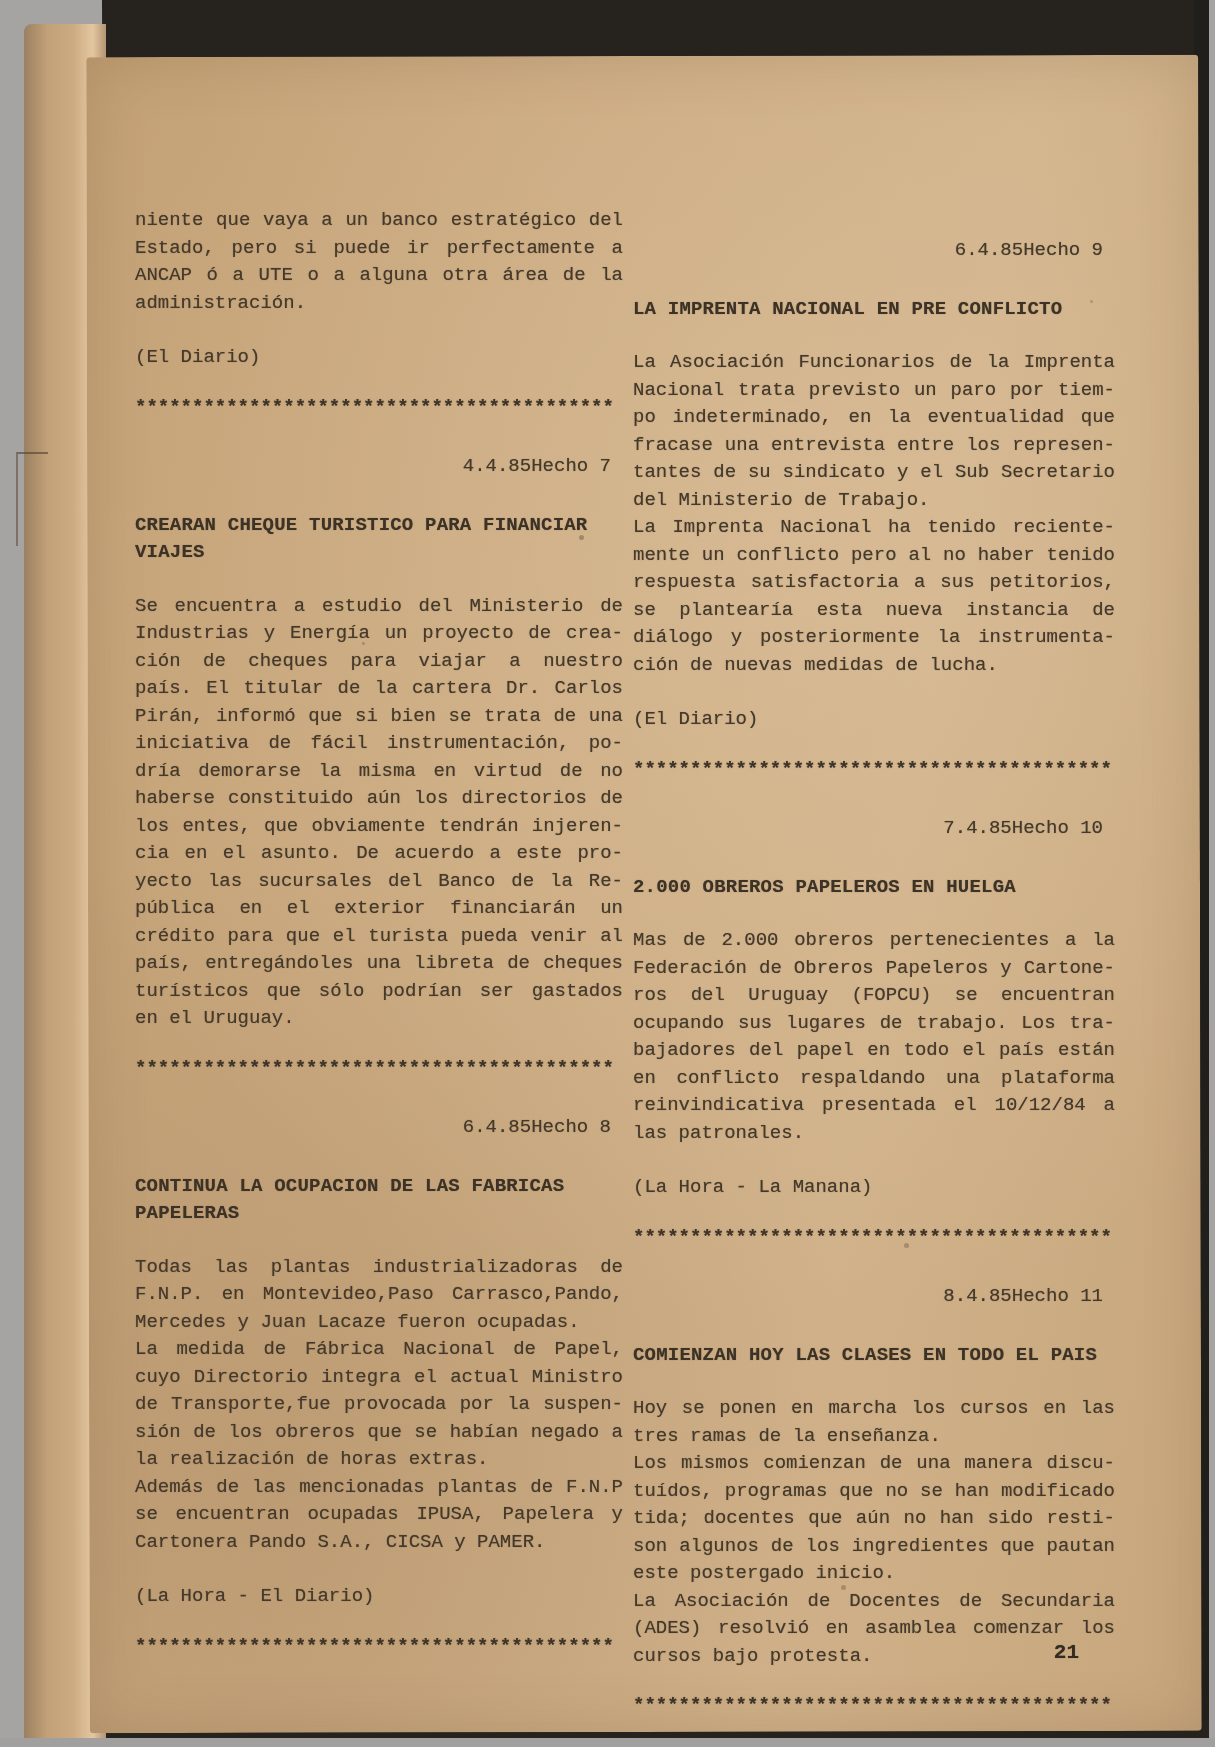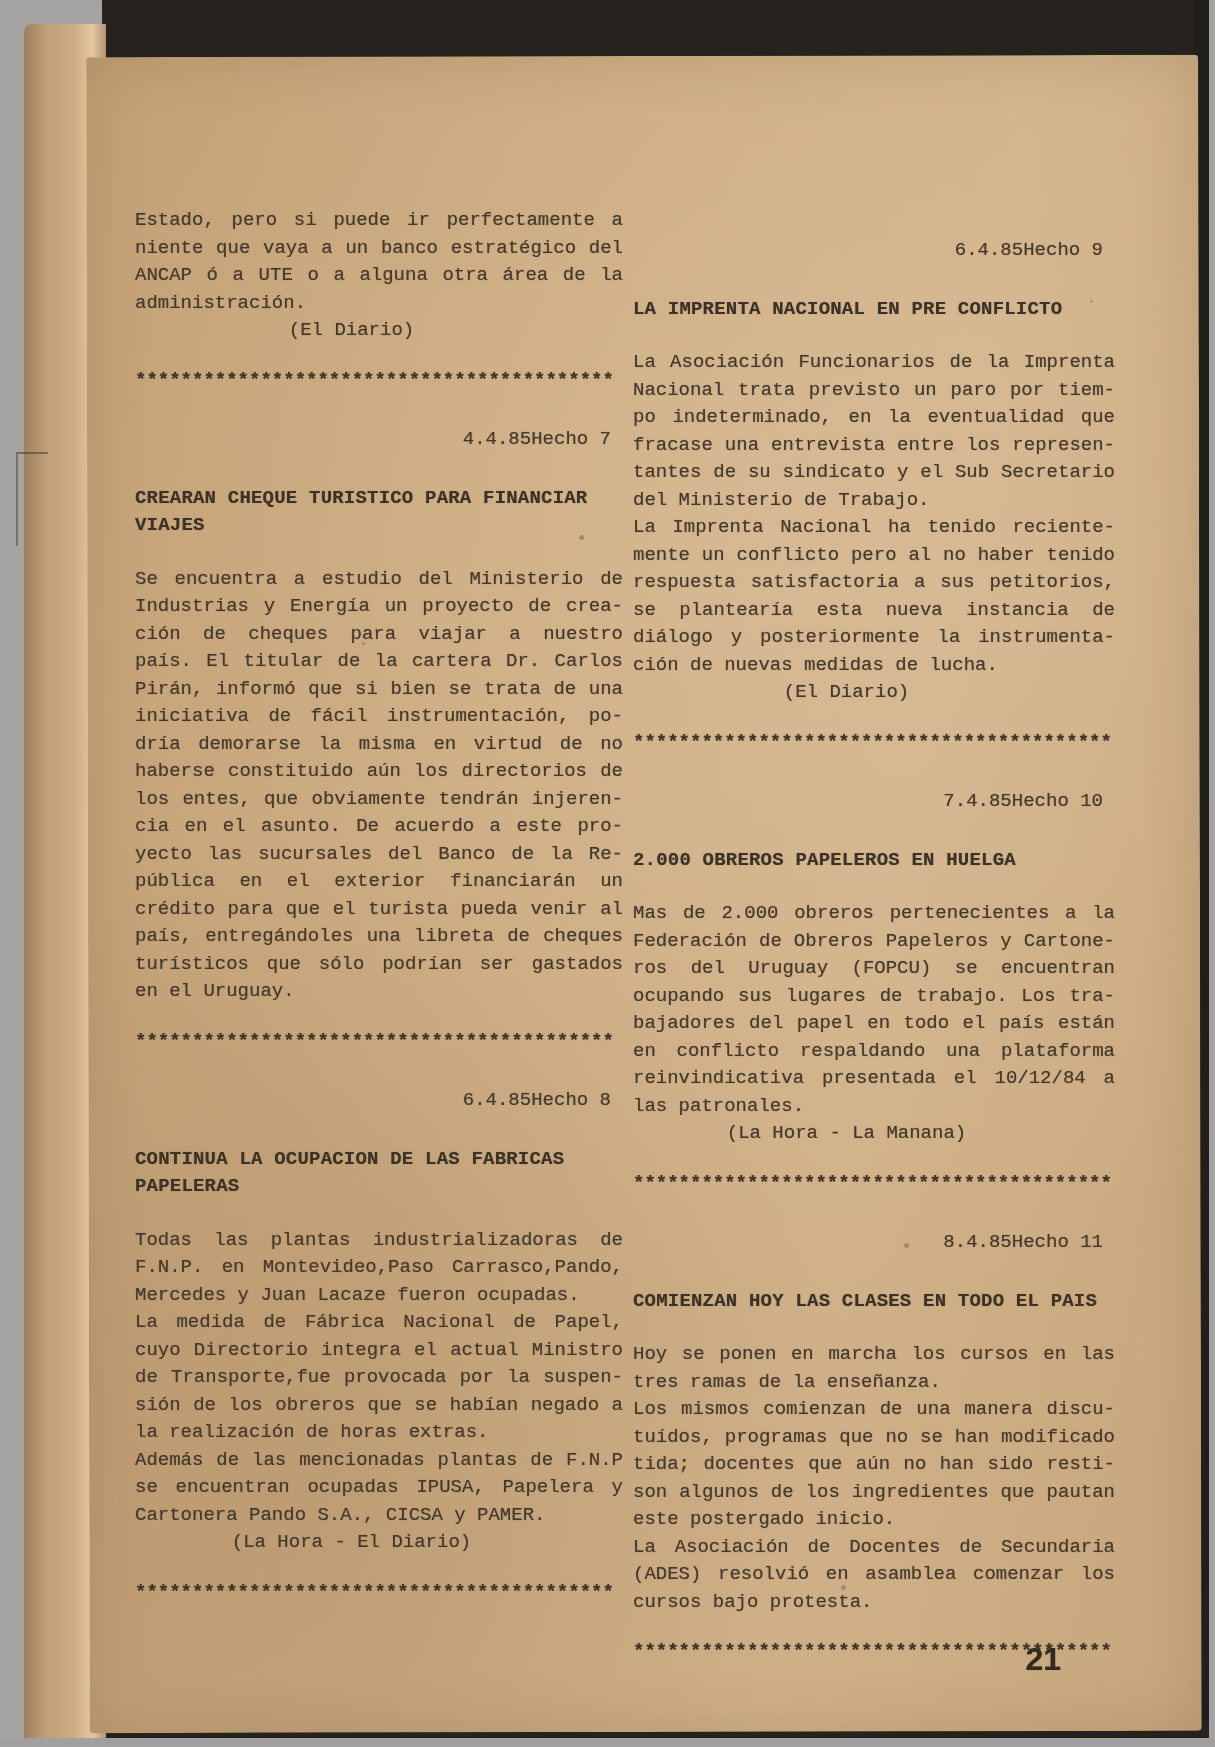--- a/index.html
+++ b/index.html
@@ -42,47 +42,47 @@
   
   .col { position:absolute; font-size:19px; color:#44392b; text-shadow:0 0 1px rgba(64,52,36,.55); }
   #col-left  { left:135px; top:207px; width:488px; }
   #col-right { left:633px; top:205px; width:482px; }
   .line { line-height:27.5px; text-align:justify; text-align-last:justify; }
   .line.noj { text-align:justify; text-align-last:left; }
   .para { margin-top:26px; }
   .col > .para:first-child { margin-top:0; }
   .heading { margin-top:31px; }
   .heading .line { font-weight:700; color:#3c3226; text-align-last:left; letter-spacing:.2px; }
-  .credit { line-height:27.5px; text-align:center; padding-right:55px; }
+  .credit { line-height:27.5px; text-align:left; padding-right:55px;margin-top:27px; }
   .stars { line-height:27.5px; margin-top:22px; font-weight:700; letter-spacing:0; white-space:nowrap; overflow:hidden; color:#3e3428; }
   .meta { display:flex; justify-content:flex-end; line-height:27.5px; margin-top:32px; padding-right:12px; }
   .page-number {
-    position:absolute; left:595px; top:1641px; width:466px; text-align:right;
-    font-size:32px; font-weight:700; color:#332b20; text-shadow:0 0 1px rgba(50,42,30,.6);
-    font-family:Liberation Sans, sans-serif;
+    position:absolute; left:613px; top:1641px; width:466px; text-align:right;
+    font-size:21px; font-weight:700; color:#332b20; text-shadow:0 0 1px rgba(50,42,30,.6);
+    font-family:Liberation Mono, monospace;
   }
 </style>
 </head>
 <body>
 
 <div id="stage">
   <div class="frame-top"></div>
   <div class="frame-right"></div>
   <div class="frame-bottom"></div>
   <div class="gray-right"></div>
   <div class="page-edge"></div>
   <div class="corner-mark"></div>
   <div class="paper"></div>
   <div class="gray-bottom"></div>
   <div class="specks"></div>
 
   <div class="col" id="col-left">
       <div class="para">
+        <div class="line">niente que vaya a un banco estratégico del</div>
         <div class="line">Estado, pero si puede ir perfectamente a</div>
-        <div class="line">niente que vaya a un banco estratégico del</div>
         <div class="line">ANCAP ó a UTE o a alguna otra área de la</div>
         <div class="line noj">administración.</div>
       </div>
       <div class="credit">(El Diario)</div>
       <div class="stars">******************************************</div>
       <div class="meta">
         <span class="date">4.4.85</span>
         <span class="hecho">Hecho 7</span>
       </div>
       <div class="heading">

